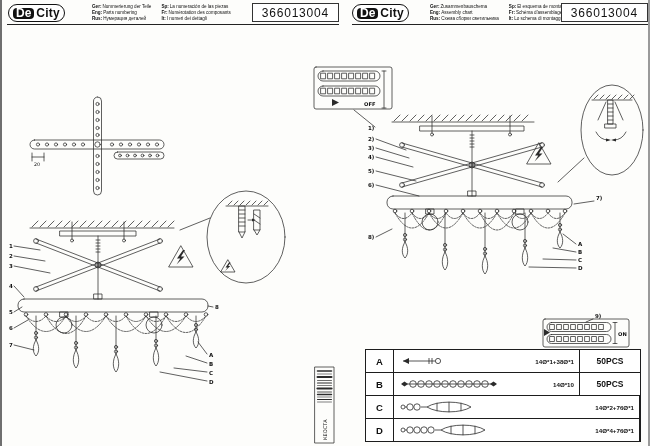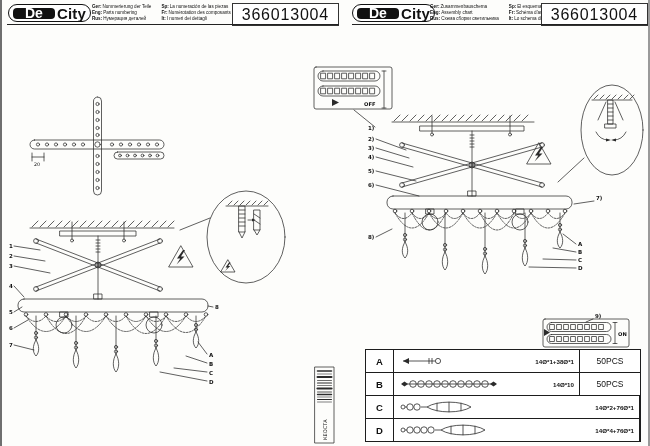--- a/index.html
+++ b/index.html
@@ -8,43 +8,43 @@
          font-family:"Liberation Sans","DejaVu Sans",sans-serif;color:#111;}
   svg.art{position:absolute;left:0;top:0;}
   .g{stroke:#2b2b2b;stroke-width:.75;fill:none;stroke-linecap:round;stroke-linejoin:round;}
   .txt{font-family:"DejaVu Sans",sans-serif;fill:#111;stroke:none;}
   .chain{stroke-dasharray:1.7 1.3;}
   .hdr{position:absolute;top:3px;height:20px;}
   .hdr-left{left:6px;width:331px;}
   .hdr-right{left:350px;width:296px;}
   .logo{position:absolute;left:0;top:1px;height:14px;border:1.5px solid #111;border-radius:9px;
         display:flex;align-items:center;padding:1px 4px;gap:2px;background:#fff;}
-  .logo-de{background:#111;color:#fff;border-radius:4px;padding:0 12px;font-size:14px;font-weight:bold;line-height:11px;}
-  .logo-city{font-size:15px;font-weight:bold;letter-spacing:.2px;}
+  .logo-de{background:#111;color:#fff;border-radius:4px;padding:0 3px;font-size:12px;font-weight:bold;line-height:11px;}
+  .logo-city{font-size:12px;font-weight:bold;letter-spacing:.2px;}
   .langs{position:absolute;top:1px;display:flex;gap:10px;}
   .hdr-left .langs{left:84px;}
   .hdr-right .langs{left:78px;}
   .lang-col{display:flex;flex-direction:column;justify-content:space-between;height:17px;}
   .lang-row{font-size:4.6px;line-height:5.4px;white-space:nowrap;}
   .lang-row b{margin-right:1px;}
   .lang-row b::after{content:":";}
   .model-box{position:absolute;right:0;top:0;border:1.2px solid #333;background:#fff;
-             font-size:16px;letter-spacing:.8px;padding:1.5px 9px;}
+             font-size:12px;letter-spacing:.8px;padding:1.5px 9px;}
   .hdr-rule{position:absolute;top:24px;border-top:1px solid #222;}
   .rule-left{left:5px;width:332px;}
   .rule-right{left:350px;width:296px;}
   .parts-table{position:absolute;left:363px;top:349px;width:276px;height:93px;
                border:1.3px solid #1d1d1d;background:#fff;display:flex;flex-direction:column;box-sizing:border-box;}
   .pt-row{flex:1;display:flex;border-top:1px solid #1d1d1d;min-height:0;align-items:stretch;}
   .pt-row:first-child{border-top:none;}
   .pt-letter{width:27px;border-right:1px solid #1d1d1d;display:flex;align-items:center;justify-content:center;
              font-weight:bold;font-size:9.5px;}
   .pt-mid{flex:1;display:flex;align-items:center;border-right:1px solid #1d1d1d;padding:0 5px;min-width:0;}
   .pt-size{margin-left:auto;font-size:6.2px;font-weight:bold;white-space:nowrap;}
-  .pt-qty{width:60px;display:flex;align-items:center;justify-content:center;font-size:8.5px;font-weight:normal;}
+  .pt-qty{width:60px;display:flex;align-items:center;justify-content:center;font-size:8.5px;font-weight:bold;}
   .pt-icon{display:flex;align-items:center;}
   .pt-icon svg{display:block;}
   .ic{stroke:#2b2b2b;stroke-width:.8;fill:none;}
   .icf{fill:#2b2b2b;stroke:none;}
 </style>
 </head>
 <body>
 
 <div class="sheet">
 

